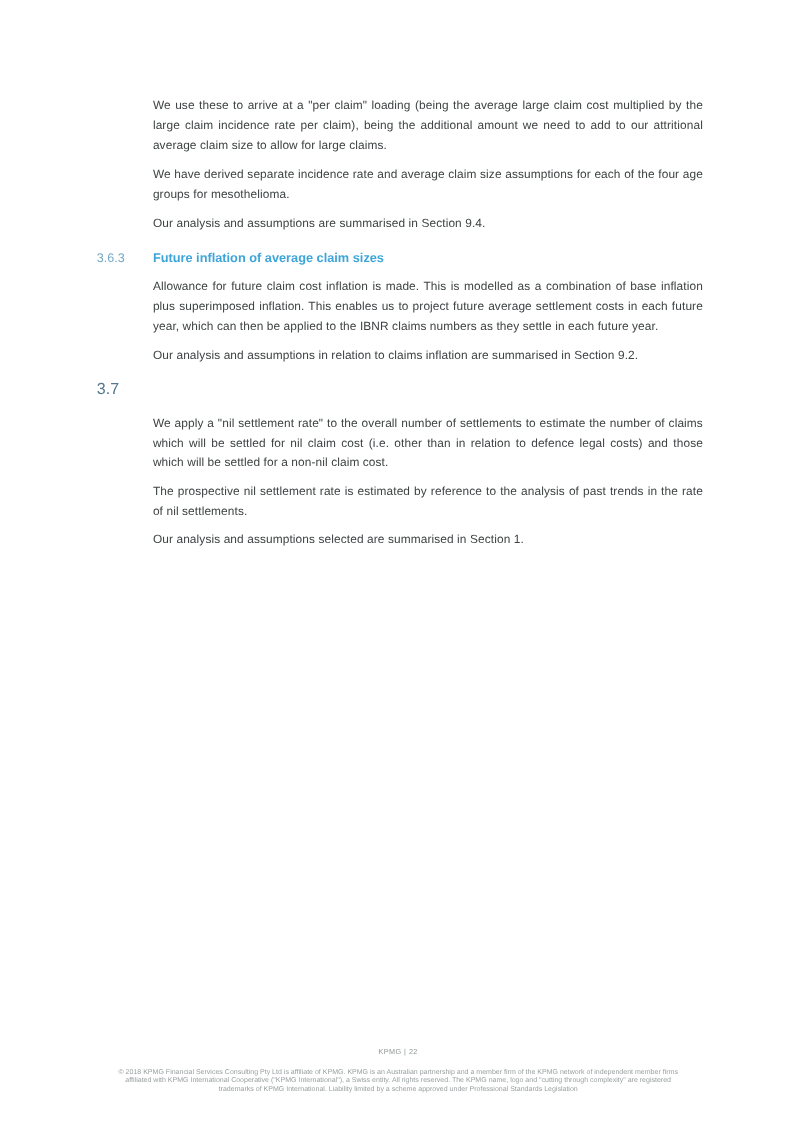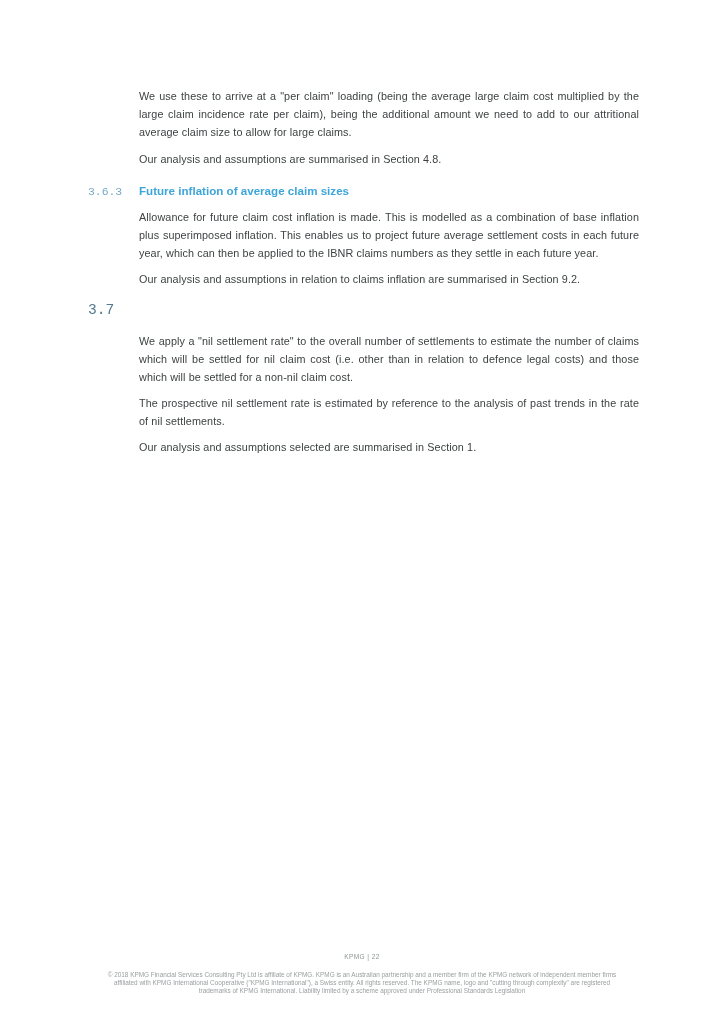--- a/index.html
+++ b/index.html
@@ -34,21 +34,20 @@
   .para.mb15 { margin-bottom: 15px; }
   .para.mb14 { margin-bottom: 14px; }
   .para.last-line-left { text-align-last: left; }
   .heading-row {
     display: flex;
     align-items: baseline;
   }
   .sec-num {
     width: 51px;
     flex: 0 0 51px;
-    font-family: Liberation Mono, monospace;
   }
   .h3-row { margin: 0 0 9px 0; }
   .h3-row .sec-num {
     font-size: 11.4px;
     color: #74a9c4;
   }
   .h3-title {
     font-size: 11.6px;
     line-height: 16px;
     color: #3da5d9;
@@ -88,22 +87,23 @@
 </style>
 </head>
 <body>
 
 <div class="page">
 
   <div class="content">
 
     <p class="para mb9">We use these to arrive at a "per claim" loading (being the average large claim cost multiplied by the large claim incidence rate per claim), being the additional amount we need to add to our attritional average claim size to allow for large claims.</p>
 
+    <p class="para">We have derived separate incidence rate and average claim size assumptions for each of the four age groups for mesothelioma.</p>
 
-    <p class="para mb15 last-line-left">Our analysis and assumptions are summarised in Section 4.8.</p>
+    <p class="para mb15 last-line-left">Our analysis and assumptions are summarised in Section 9.4.</p>
 
     <div class="heading-row h3-row">
       <span class="sec-num">3.6.3</span>
       <span class="h3-title">Future inflation of average claim sizes</span>
     </div>
 
     <p class="para">Allowance for future claim cost inflation is made. This is modelled as a combination of base inflation plus superimposed inflation. This enables us to project future average settlement costs in each future year, which can then be applied to the IBNR claims numbers as they settle in each future year.</p>
 
     <p class="para mb14 last-line-left">Our analysis and assumptions in relation to claims inflation are summarised in Section 9.2.</p>
 

